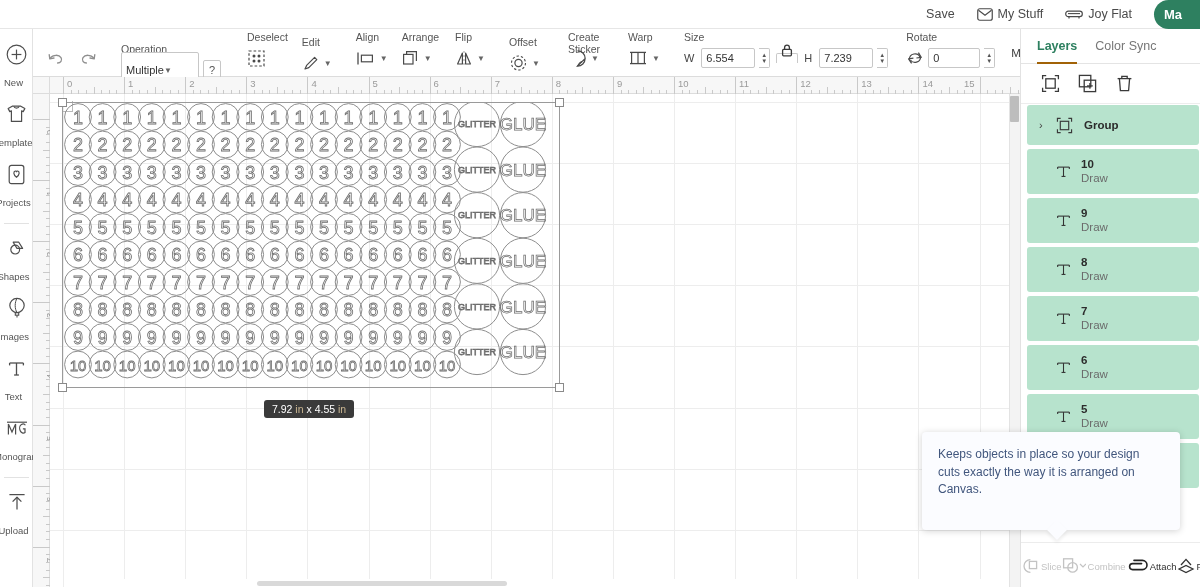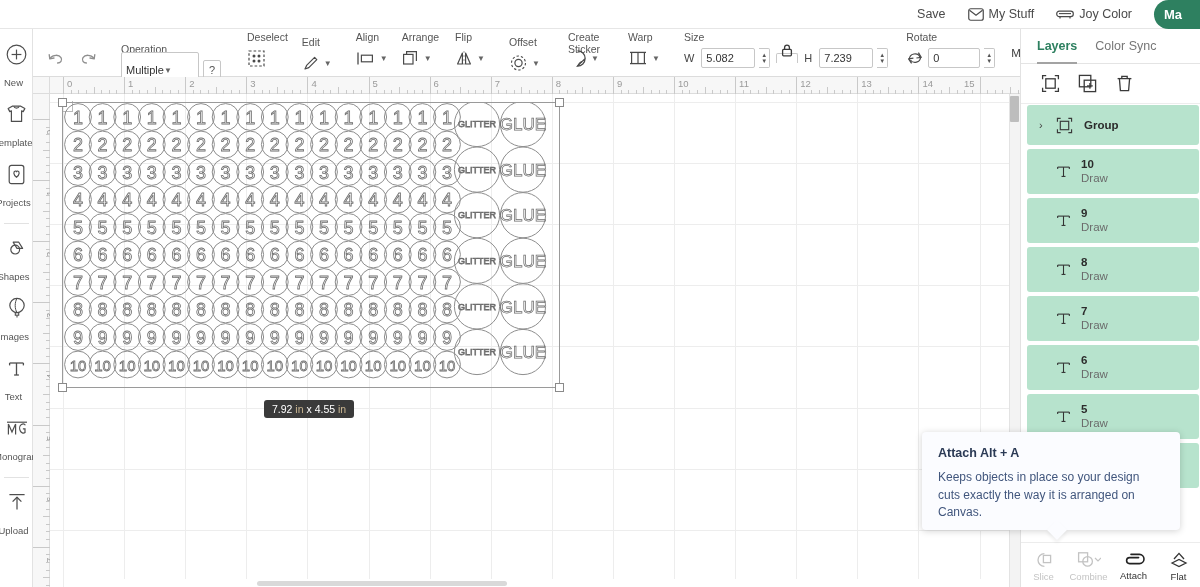--- a/index.html
+++ b/index.html
@@ -155,21 +155,21 @@
   .rpanel {
     position: absolute; top: 29px; right: 0; width: 180px; height: 558px;
     background: #fff; border-left: 1px solid #e2e2e2;
   }
   .rtabs { display: flex; height: 35px; border-bottom: 1px solid #e4e4e4; }
   .rtab {
     font-size: 12.5px; color: #777; padding: 10px 0 0 0; margin-right: 18px;
     height: 35px; white-space: nowrap;
   }
   .rtab:first-child { margin-left: 16px; }
-  .rtab.active { color: #2e8060; font-weight: bold; border-bottom: 2px solid #a3a3a3; }
+  .rtab.active { color: #2e8060; font-weight: bold; border-bottom: 2px solid #a16207; }
   .rtools {
     height: 40px; display: flex; align-items: center; gap: 18px; padding-left: 20px;
     border-bottom: 1px solid #ededed;
   }
   .layer-row {
     height: 45px; margin: 0 2px 4px 6px; background: #b7e3cd; border-radius: 3px;
     display: flex; align-items: center; padding-left: 12px; gap: 9px;
   }
   .layer-texts { display: flex; flex-direction: column; line-height: 1.15; }
   .layer-name { font-size: 11.5px; font-weight: bold; color: #2c2c2c; }
@@ -178,21 +178,21 @@
     position: absolute; top: 76px; left: 0; width: 180px; height: 435px; overflow: hidden;
   }
   .chev { font-size: 11px; color: #444; width: 8px; }
 
   .rbottom {
     position: absolute; bottom: 0; left: 0; width: 180px; height: 45px;
     background: #fff; border-top: 1px solid #ececec;
     display: flex; align-items: center; padding-top: 2px;
   }
   .rb-item {
-    flex: 1; display: flex; flex-direction: column; align-items: center; gap: 2px;
+    flex: 1; display: flex; flex-direction: row; align-items: center; gap: 2px;
     font-size: 9.5px;
   }
   .rb-item.dis { color: #c3c3c3; }
   .rb-item.en { color: #333; }
 
   
   .tooltip {
     position: absolute; left: 922px; top: 432px; width: 258px; height: 98px;
     background: #fbfcff; border-radius: 4px;
     box-shadow: 0 1px 7px rgba(0,0,0,0.18); padding: 14px 16px 0 16px; z-index: 20;
@@ -229,21 +229,21 @@
       </div>
       <div class="top-link">
         <span>
           <svg width="18" height="11" viewBox="0 0 18 11">
               <rect x="0.7" y="2.2" width="16.6" height="5.4" rx="2.6" fill="none" stroke="#4a4a4a" stroke-width="1.2"></rect>
               <line x1="4" y1="7.6" x2="4" y2="9.6" stroke="#4a4a4a" stroke-width="1.2"></line>
               <line x1="14" y1="7.6" x2="14" y2="9.6" stroke="#4a4a4a" stroke-width="1.2"></line>
               <line x1="3" y1="4.6" x2="15" y2="4.6" stroke="#4a4a4a" stroke-width="1.1"></line>
             </svg>
         </span>
-        <span>Joy Color</span>
+        <span>Joy Flat</span>
       </div>
       <div class="make-btn">
         <span>Ma</span>
       </div>
     </div>
   </div>
 
   <div class="rail">
 
     <div class="rail-item">
@@ -491,21 +491,21 @@
         <span class="caret">▼</span>
       </div>
     </div>
 
     <div class="divider"></div>
 
     <div class="tb-group" style="padding-left:10px;padding-right:4px;">
       <div class="tb-label">Size</div>
       <div class="tb-row">
         <span class="dim-lbl">W</span>
-        <div class="num-box">5.082</div>
+        <div class="num-box">6.554</div>
         <div class="spin">
             <span>▲</span>
             <span>▼</span>
           </div>
         <div class="lockwrap">
           <div class="lock-bracket"></div>
           <span style="position:absolute;top:-2px;left:7px;">
             <svg width="12" height="13" viewBox="0 0 12 13">
                 <rect x="1.6" y="5.4" width="8.8" height="6.4" rx="1" fill="none" stroke="#3a3a3a" stroke-width="1.3"></rect>
                 <path d="M3.6 5.4 L3.6 3.6 A2.4 2.4 0 0 1 8.4 3.6 L8.4 5.4" fill="none" stroke="#3a3a3a" stroke-width="1.3"></path>
@@ -1359,18 +1359,17 @@
               <path d="M2 12 L9 8.4 L16 12 L9 15.6 Z" fill="none" stroke="#333" stroke-width="1.3"></path>
               <path d="M4 8 L9 2.4 L14 8" fill="none" stroke="#333" stroke-width="1.3"></path>
             </svg>
         </span>
         <span>Flat</span>
       </div>
     </div>
   </div>
 
   <div class="tooltip">
-    <div class="tt-title">Attach Alt + A</div>
     <div class="tt-body">Keeps objects in place so your design cuts exactly the way it is arranged on Canvas.</div>
     <div class="tt-tail"></div>
   </div>
 
 </div>
 
 </body></html>

